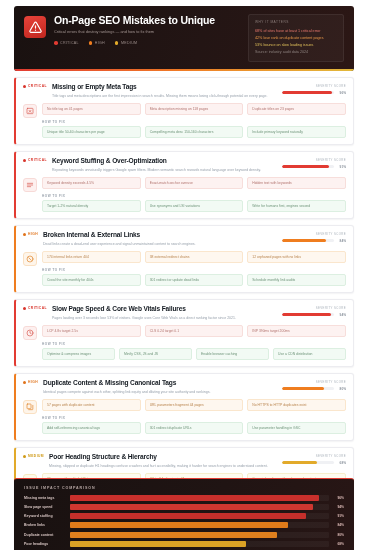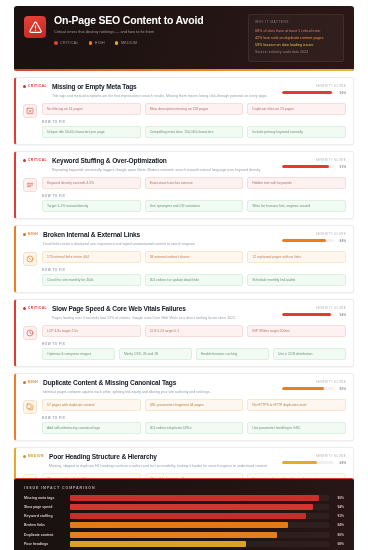--- a/index.html
+++ b/index.html
@@ -175,21 +175,21 @@
   <div class="header">
     <div class="hd-icon">
       <svg viewBox="0 0 24 24" fill="none" stroke="#ffffff" stroke-width="2.2" stroke-linecap="round" stroke-linejoin="round">
         <path d="M10.3 3.2 1.8 18a2 2 0 0 0 1.7 3h17a2 2 0 0 0 1.7-3L13.7 3.2a2 2 0 0 0-3.4 0z"></path>
         <line x1="12" y1="9" x2="12" y2="13"></line>
           <line x1="12" y1="17" x2="12.01" y2="17"></line>
       </svg>
     </div>
 
     <div class="hd-mid">
-      <div class="hd-title">On-Page SEO Content to Avoid</div>
+      <div class="hd-title">On-Page SEO Mistakes to Unique</div>
       <div class="hd-sub">Critical errors that destroy rankings — and how to fix them</div>
       <div class="hd-legend">
         <div class="lg">
           <span class="lg-dot" style="background:#e23b32"></span>
           <span class="lg-txt">CRITICAL</span>
         </div>
         <div class="lg">
           <span class="lg-dot" style="background:#ef7d1f"></span>
           <span class="lg-txt">HIGH</span>
         </div>

